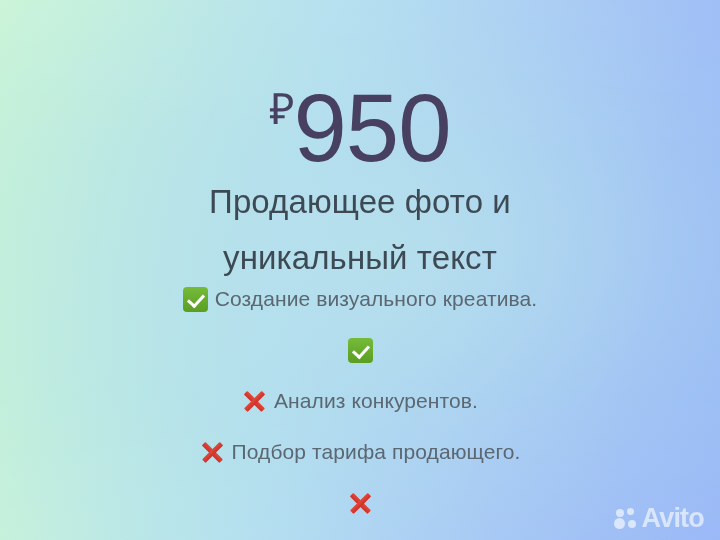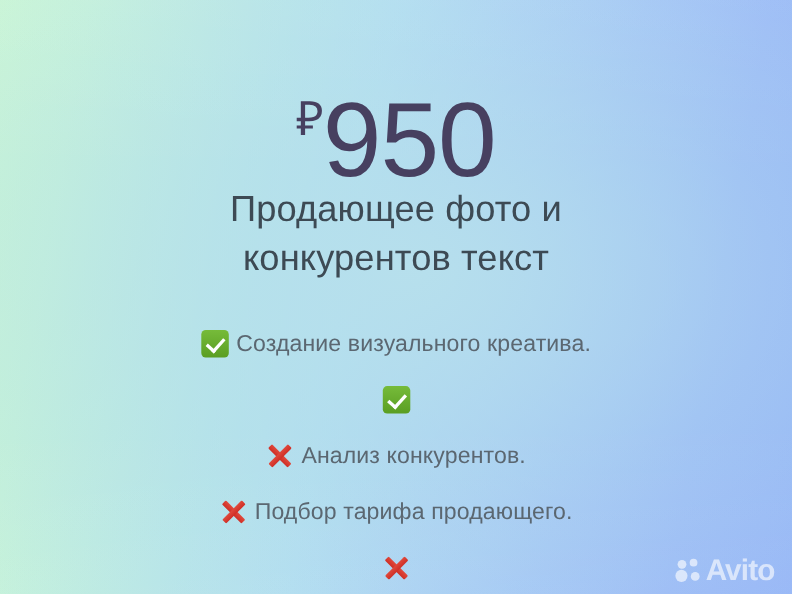--- a/index.html
+++ b/index.html
@@ -80,34 +80,34 @@
     right: 0;
     text-align: center;
     color: #3d4a54;
     font-size: 33px;
     font-weight: 300;
     line-height: 1.32;
     letter-spacing: 0.1px;
     padding: 0 60px;
     box-sizing: border-box;
   }
-  .headline-line { display: block; }
+  .headline-line { display: block; margin-top: 12px; }
 
   
   .feature-list {
     position: absolute;
     top: 287px;
     left: 0;
     right: 0;
     padding: 0 24px;
     box-sizing: border-box;
   }
   .feature-row {
     display: flex;
-    align-items: center;
+    align-items: flex-start;
     justify-content: center;
     gap: 7px;
     height: 51px;
   }
   .feature-label {
     color: #5b6771;
     font-size: 21px;
     font-weight: 400;
     letter-spacing: 0.1px;
     white-space: nowrap;
@@ -201,21 +201,21 @@
   <div class="wash"></div>
 
   <div class="price-block">
     <span class="price-wrap">
       <span class="currency">₽</span><span class="amount">950</span>
     </span>
   </div>
 
   <div class="headline">
     <span class="headline-line">Продающее фото и</span>
-    <span class="headline-line">конкурентов текст</span>
+    <span class="headline-line">уникальный текст</span>
   </div>
 
   <div class="feature-list">
 
     <div class="feature-row">
       <span class="icon-check"></span>
       <span class="feature-label">Создание визуального креатива.</span>
     </div>
 
     <div class="feature-row">

